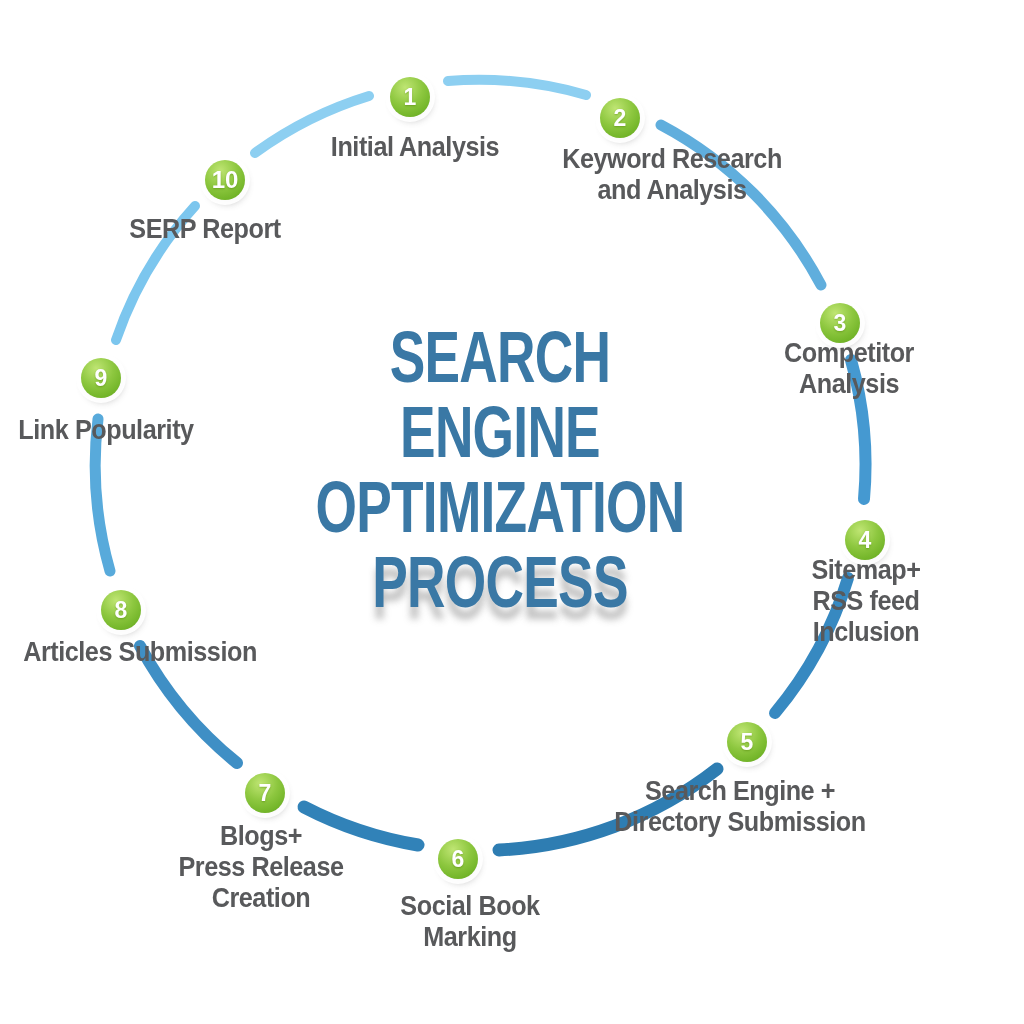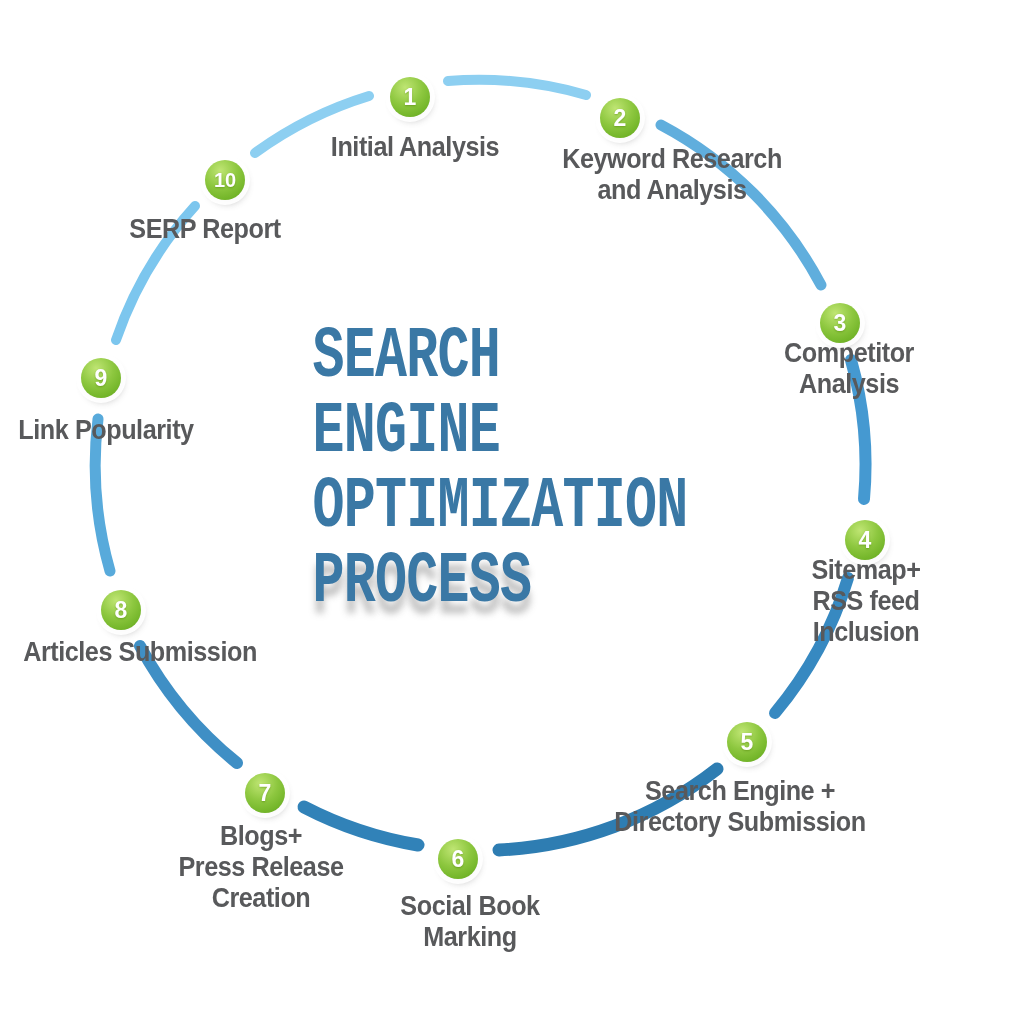--- a/index.html
+++ b/index.html
@@ -3,36 +3,36 @@
 <meta charset="utf-8">
 <style>
   html,body { margin:0; padding:0; background:#ffffff; }
   .stage {
     position:relative; width:1024px; height:1024px; background:#ffffff;
     font-family:"Liberation Sans", sans-serif; overflow:hidden;
   }
   svg.arcs { position:absolute; left:0; top:0; width:1024px; height:1024px; }
   .title {
     position:absolute; left:500px; top:320px; transform:translateX(-50%);
-    font-weight:bold; font-size:72px; line-height:75px;
-    letter-spacing:-1px; white-space:nowrap;font-family:Liberation Mono, monospace;
+    text-align:center; font-weight:bold; font-size:72px; line-height:75px;
+    letter-spacing:-1px; white-space:nowrap;
   }
   .title .line { transform:scaleX(0.74); transform-origin:50% 50%; }
   .title .line:last-child { text-shadow:0 12px 9px rgba(115,115,115,0.45); }
   .badge {
     position:absolute; width:40px; height:40px; border-radius:50%;
     transform:translate(-50%,-50%);
     display:flex; align-items:center; justify-content:center;
     color:#ffffff; font-weight:bold; font-size:23px;
     background:radial-gradient(circle at 38% 26%, #bfe573 0%, #8dc73f 45%, #74b62a 74%, #619f1a 100%);
     box-shadow:0 0 0 5px rgba(255,255,255,0.93), 2px 4px 7px rgba(80,80,80,0.32);
     text-shadow:0 1px 2px rgba(70,120,0,0.45);
     z-index:3;
   }
-  .badge.two-digit { font-size:20px; }
+  .badge.two-digit { font-size:24px; }
   .step-label {
     position:absolute; transform:translate(-50%,-50%) scaleX(0.9);
     font-weight:bold; font-size:28px; line-height:31px; letter-spacing:-0.5px;
     text-align:center; white-space:pre-line; z-index:2;
   }
 </style>
 </head>
 <body>
 
 <div class="stage">

